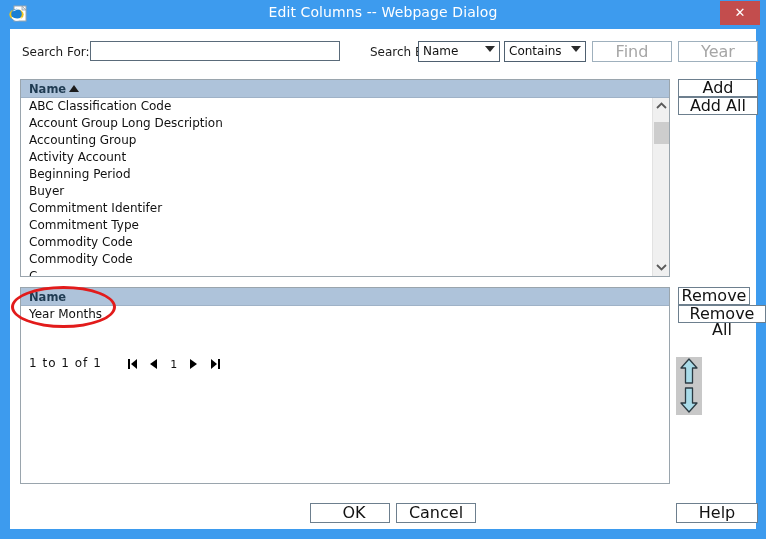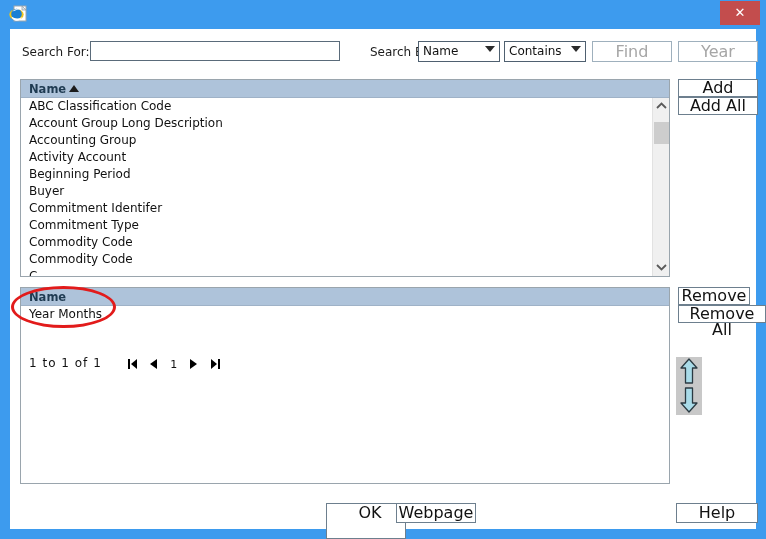--- a/index.html
+++ b/index.html
@@ -269,21 +269,21 @@
     width: 26px; height: 58px;
     background: #c8c8c8;
   }
   #move-arrows .arrow-btn {
     width: 26px; height: 29px;
     cursor: pointer;
   }
   #move-arrows svg { display: block; margin: 0 auto; }
 
   
-  #ok-button     { left: 316px; top: 474px; width: 80px; height: 36px; line-height: 18px; padding-left: 8px; }
+  #ok-button     { left: 300px; top: 474px; width: 80px; height: 20px; line-height: 18px; padding-left: 8px; }
   #cancel-button { left: 386px; top: 474px; width: 80px; height: 20px; line-height: 18px; }
   #help-button   { left: 666px; top: 474px; width: 82px; height: 20px; line-height: 18px; }
 
   
   #annotation-ellipse {
     position: absolute;
     left: 11px; top: 286px;
     width: 105px; height: 42px;
     border: 3px solid #e21b1b;
     border-radius: 50%;
@@ -301,20 +301,21 @@
     <span id="app-icon">
       <svg width="20" height="20" viewBox="0 0 20 20">
         <rect x="6" y="2" width="12" height="15" fill="#ffffff" stroke="#9aa5ad" stroke-width="1"></rect>
         <path d="M14 2 L18 6 L14 6 Z" fill="#dfe6ec" stroke="#9aa5ad" stroke-width="0.8"></path>
         <ellipse cx="8.5" cy="10.5" rx="7.2" ry="5.4" fill="#f0c419"></ellipse>
         <ellipse cx="8.5" cy="10" rx="5.3" ry="5.3" fill="#1a7fd4"></ellipse>
         <path d="M3.6 12.8 q5.4 3.4 10.4 0.2 q-2.2 4.2 -6.4 3.6 q-3.4 -0.6 -4 -3.8 z" fill="#ffffff"></path>
         <path d="M4.2 7.6 q4 -4.4 8.6 -2 q-3.6 -0.4 -6 1.2 z" fill="#ffffff" opacity="0.9"></path>
       </svg>
     </span>
+    <div id="title-text">Edit Columns -- Webpage Dialog</div>
     <div id="close-button">✕</div>
   </div>
 
   <div id="client">
 
     <div id="search-row">
       <span class="lbl" id="search-for-label">Search For:</span>
       <input id="search-input" type="text" autofocus="" value="" style="">
       <span class="lbl" id="search-by-label">Search By:</span>
 
@@ -417,20 +418,20 @@
         </svg>
       </div>
       <div class="arrow-btn">
         <svg width="20" height="28" viewBox="0 0 20 28">
           <polygon points="10,26 18,17 13.5,17 13.5,2 6.5,2 6.5,17 2,17" fill="#a9dbe8" stroke="#2b3a42" stroke-width="1.3" stroke-linejoin="round"></polygon>
         </svg>
       </div>
     </div>
 
     <div class="btn" id="ok-button">OK</div>
-    <div class="btn" id="cancel-button">Webpage</div>
+    <div class="btn" id="cancel-button">Cancel</div>
     <div class="btn" id="help-button">Help</div>
 
   </div>
 
   <div id="annotation-ellipse"></div>
 
 </div>
 
 </body></html>

